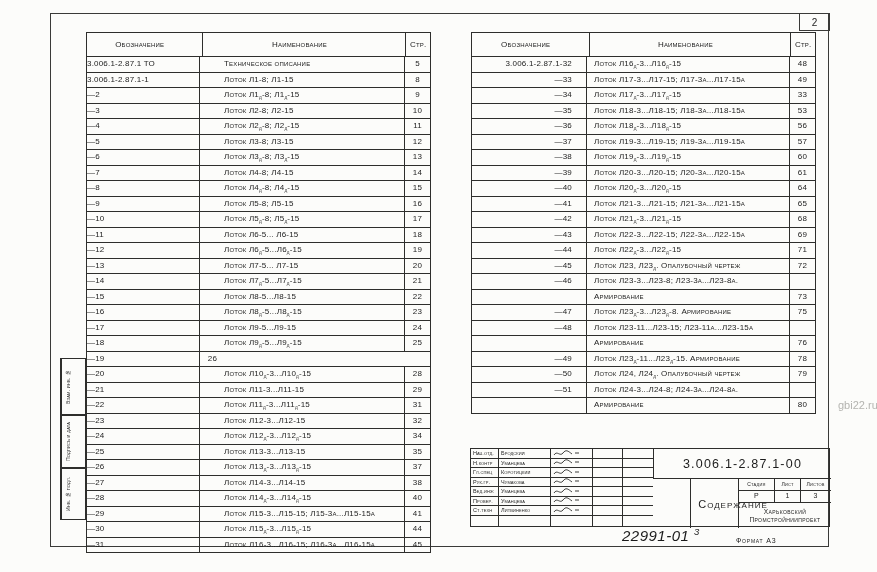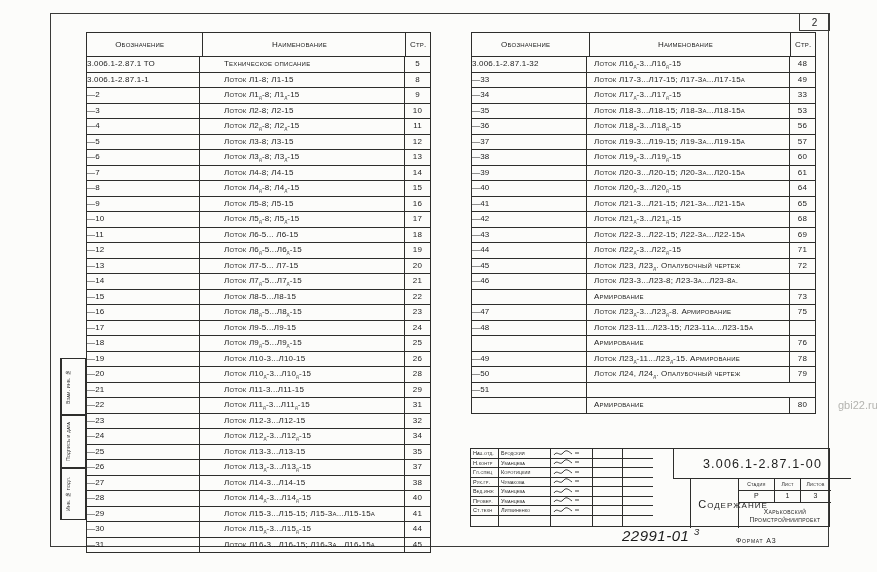--- a/index.html
+++ b/index.html
@@ -29,21 +29,21 @@
   .tbl .cell {
     box-sizing:border-box; border-left:1.3px solid #2e2e2c;
     overflow:hidden; white-space:nowrap;
     font-size:8px; line-height:14.5px; letter-spacing:.2px;
   }
   .tbl .cell:first-child { border-left:none; }
   .tbl .row.hdr .cell { line-height:23px; text-align:center; padding:0; }
   .ltbl .c-des { width:112px; text-align:left; padding-right:14px; }
   .ltbl .c-name { width:205px; padding-left:24px; }
   .ltbl .c-page { width:26px; text-align:center; padding:0; }
-  .rtbl .c-des { width:114px; text-align:left; padding-right:14px; }
+  .rtbl .c-des { width:114px; text-align:right; padding-right:14px; }
   .rtbl .c-name { width:203px; padding-left:7px; }
   .rtbl .c-page { width:26px; text-align:center; padding:0; }
   sub { font-size:6px; vertical-align:-2px; line-height:0; }
   
   .stampbox {
     position:absolute; left:60px; width:26px;
     border:1.4px solid #2e2e2c; box-sizing:border-box; display:flex;
   }
   .stampbox .vlabel {
     width:13px; border-right:1px solid #2e2e2c; box-sizing:border-box;
@@ -66,21 +66,21 @@
                  white-space:nowrap; padding-left:2px; letter-spacing:.1px; }
   .sc.role { width:28px; }
   .sc.name { width:52px; }
   .sc.sig  { width:42px; display:flex; align-items:center; }
   .sc.d1   { width:30px; }
   .sc.d2   { width:30px; border-right:none; }
   .num-cell {
     position:absolute; left:182px; top:0; width:178px; height:30px;
     border-left:1.8px solid #2e2e2c; border-bottom:1.8px solid #2e2e2c;
     box-sizing:border-box; display:flex; align-items:center; justify-content:center;
-    font-size:12.5px; letter-spacing:1.2px; font-variant:normal;margin-left:20px;
+    font-size:12.5px; letter-spacing:1.2px; font-variant:normal;
   }
   .title-cell {
     position:absolute; left:182px; top:30px; width:85px; height:49px;
     border-left:1.8px solid #2e2e2c; box-sizing:border-box;
     display:flex; align-items:center; justify-content:center;
     font-size:11px; letter-spacing:1px;margin-left:37px;
   }
   .stage-block {
     position:absolute; left:267px; top:30px; width:93px; height:49px;
     border-left:1.8px solid #2e2e2c; box-sizing:border-box;
@@ -223,21 +223,20 @@
         <div class="cell c-name">Лоток Л9-5...Л9-15</div>
         <div class="cell c-page">24</div>
       </div>
       <div class="row">
         <div class="cell c-des">—18</div>
         <div class="cell c-name">Лоток Л9<sub>д</sub>-5...Л9<sub>д</sub>-15</div>
         <div class="cell c-page">25</div>
       </div>
       <div class="row">
         <div class="cell c-des">—19</div>
-        <div class="cell c-name">Лоток Л10-3...Л10-15</div>
         <div class="cell c-page">26</div>
       </div>
       <div class="row">
         <div class="cell c-des">—20</div>
         <div class="cell c-name">Лоток Л10<sub>д</sub>-3...Л10<sub>д</sub>-15</div>
         <div class="cell c-page">28</div>
       </div>
       <div class="row">
         <div class="cell c-des">—21</div>
         <div class="cell c-name">Лоток Л11-3...Л11-15</div>
@@ -401,20 +400,21 @@
         <div class="cell c-name">Лоток Л23<sub>д</sub>-11...Л23<sub>д</sub>-15. Армирование</div>
         <div class="cell c-page">78</div>
       </div>
       <div class="row">
         <div class="cell c-des">—50</div>
         <div class="cell c-name">Лоток Л24, Л24<sub>д</sub>. Опалубочный чертеж</div>
         <div class="cell c-page">79</div>
       </div>
       <div class="row">
         <div class="cell c-des">—51</div>
+        <div class="cell c-name">Лоток Л24-3...Л24-8; Л24-3а...Л24-8а.</div>
         <div class="cell c-page"></div>
       </div>
       <div class="row">
         <div class="cell c-des"></div>
         <div class="cell c-name">Армирование</div>
         <div class="cell c-page">80</div>
       </div>
   </div>
 
   <div class="tblock">

